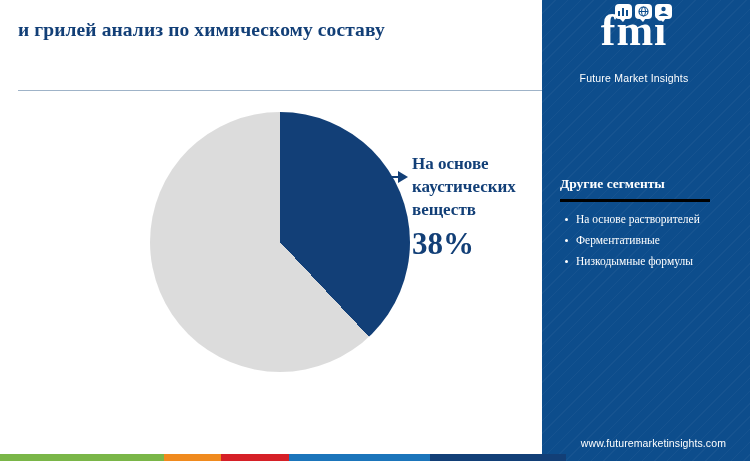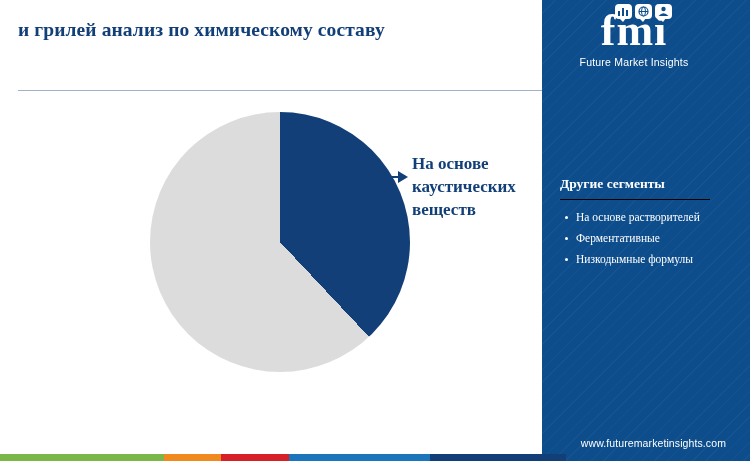--- a/index.html
+++ b/index.html
@@ -106,40 +106,40 @@
     position: absolute;
     left: 4px;
     bottom: -3px;
     width: 0; height: 0;
     border-left: 4px solid transparent;
     border-right: 3px solid transparent;
     border-top: 4px solid #ffffff;
   }
   .logo-bubble svg { display: block; }
   .logo-sub {
-    margin-top: 2px;
+    margin-top: 18px;
     color: #ffffff;
     font-size: 10.5px;
     font-family: "Liberation Sans", sans-serif;
     letter-spacing: 0.2px;
   }
 
   .segments-box {
     position: absolute;
     left: 18px;
     top: 176px;
     width: 150px;
   }
   .segments-title {
     color: #ffffff;
     font-family: "Liberation Serif", serif;
     font-weight: bold;
     font-size: 13.5px;
     padding-bottom: 7px;
-    border-bottom: 1px solid #000000;
+    border-bottom: 3px solid #000000;
   }
   .segments-list {
     margin: 10px 0 0 0;
     padding: 0 0 0 16px;
     list-style: none;
   }
   .segments-list li {
     position: relative;
     color: #ffffff;
     font-family: "Liberation Serif", serif;
@@ -302,20 +302,21 @@
   <div class="chart-area">
     <div class="pie"></div>
 
     <div class="arrow">
       <div class="arrow-line"></div>
       <div class="arrow-head"></div>
     </div>
 
     <div class="callout">
       <div class="callout-label">На основе каустических веществ</div>
+      <div class="callout-value">38%</div>
     </div>
 
   </div>
 
   <div class="bottom-bar">
     <span style="background:#7ab648;width:29%"></span>
     <span style="background:#f08a1e;width:10%"></span>
     <span style="background:#d62027;width:12%"></span>
     <span style="background:#1b75bb;width:25%"></span>
     <span style="background:#123f77;width:24%"></span>

